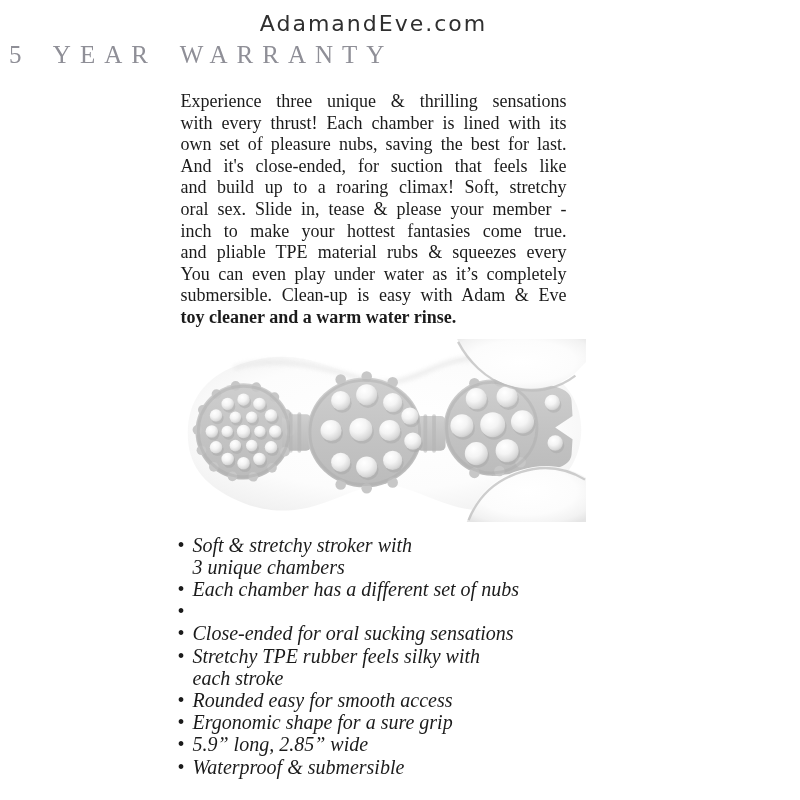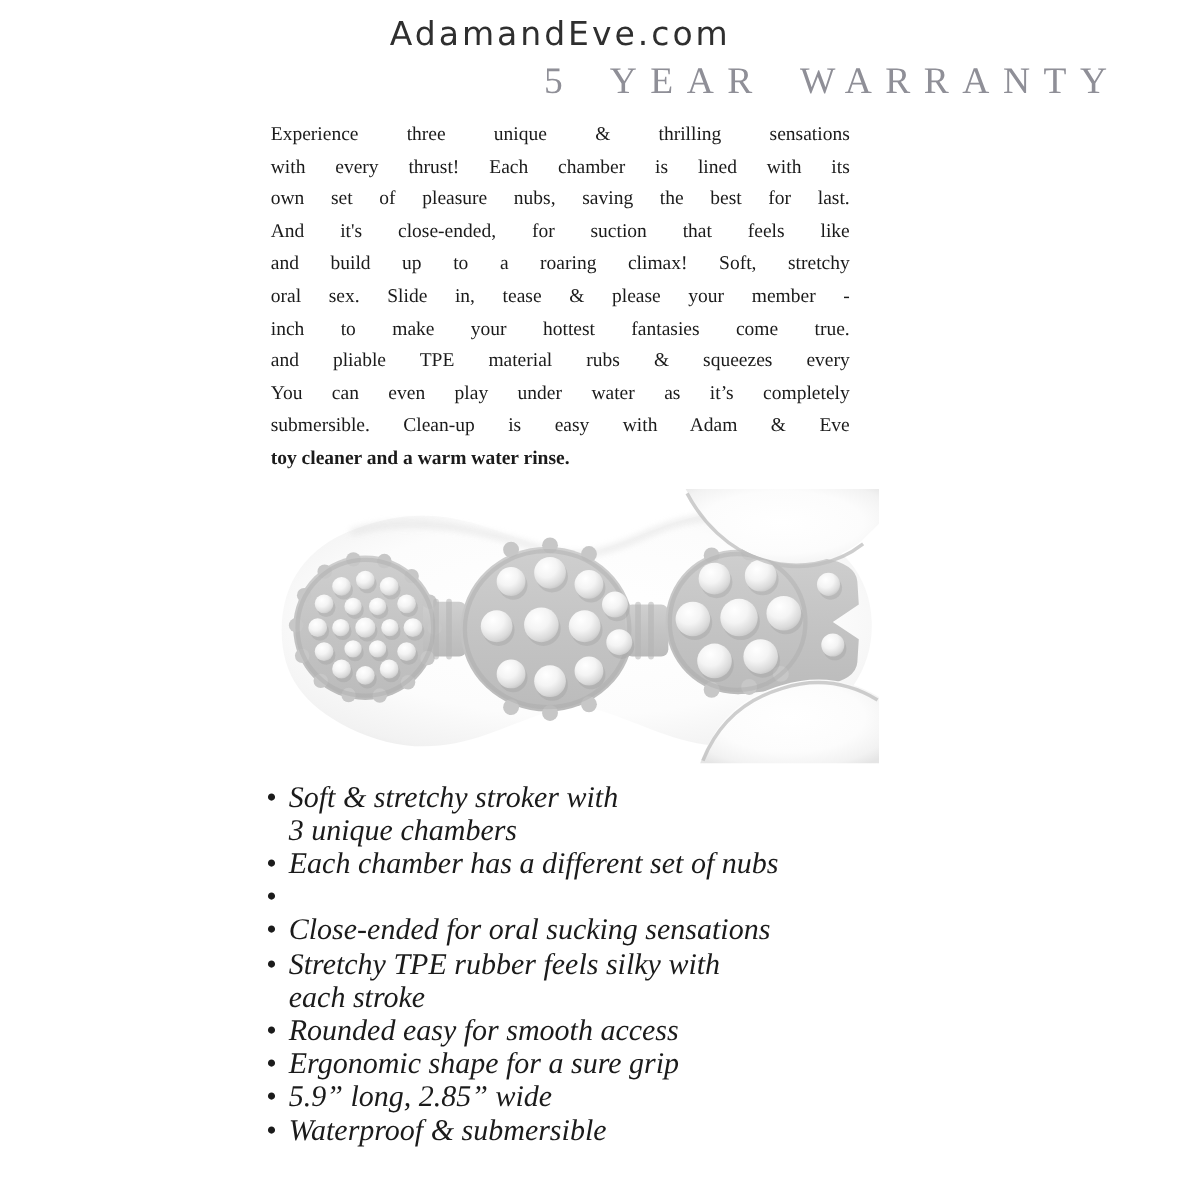--- a/index.html
+++ b/index.html
@@ -7,25 +7,25 @@
   .page {
     position:relative; width:747px; height:800px; background:#ffffff;
     font-family:"Liberation Serif", serif; color:#1b1b1b; overflow:hidden;
   }
   .site-title {
     padding-top:11px; text-align:center;
     font-family:"DejaVu Sans", sans-serif; font-size:22px; letter-spacing:2px;
     color:#2f2f2f;
   }
   .warranty {
-    margin-top:5px; text-align:right;
+    margin-top:5px; text-align:left;
     font-size:25px; letter-spacing:9px; word-spacing:8px;
     color:#8f8f97; padding-left:9px; white-space:nowrap;
   }
-  .desc { width:386px; margin:9px auto 0; font-size:13px; line-height:21.6px; }
+  .desc { width:386px; margin:22px auto 0; font-size:18px; line-height:21.6px; }
   .desc .line { text-align:justify; text-align-last:justify; }
   .desc .line.last { text-align-last:left;font-weight:bold; }
   .figure { width:404px; margin:10px auto 0; transform:translateX(10px); }
   .figure svg { display:block; }
   .features { width:392px; margin:12px auto 0; font-size:20px; line-height:22.2px; }
   .feature { display:flex; }
   .feature .dot { flex:0 0 15px; }
   .feature .ftext { white-space:pre-line;font-style:italic; }
 </style>
 </head>

